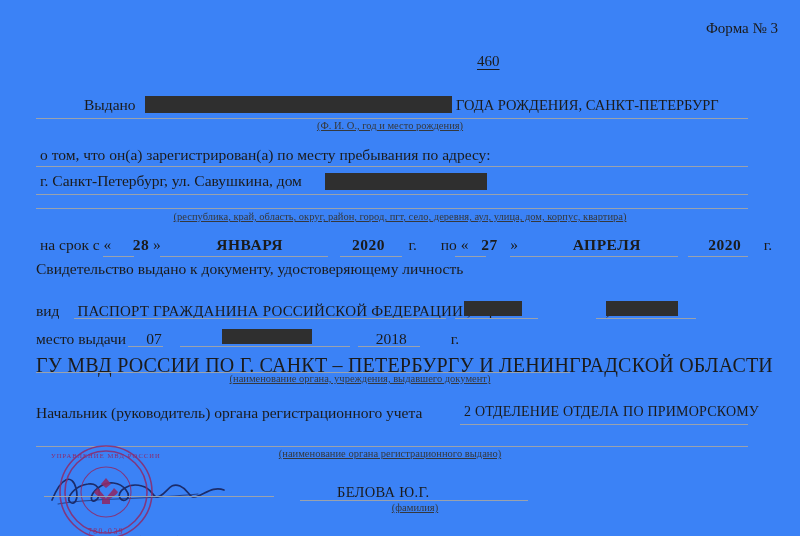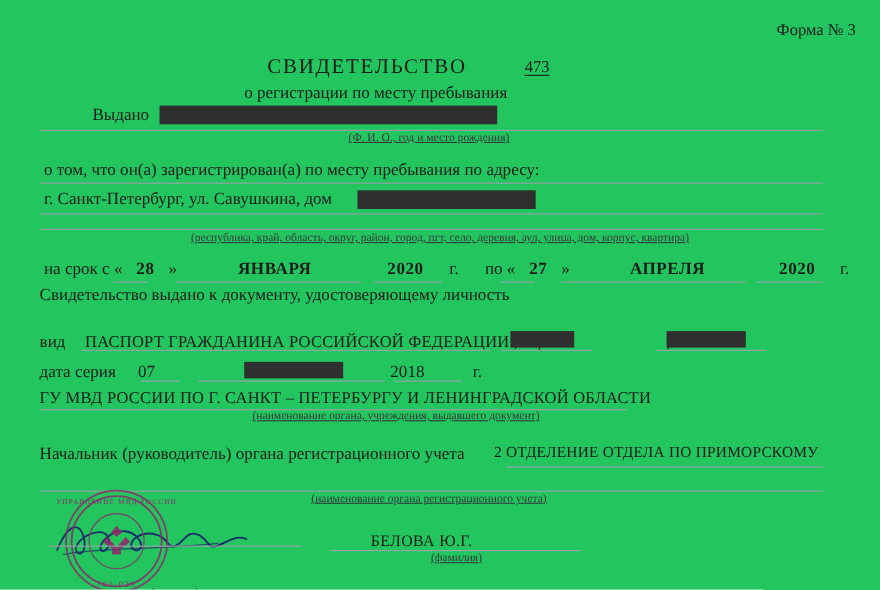--- a/index.html
+++ b/index.html
@@ -11,21 +11,21 @@
     height: 536px;
     background: #ffffff;
     font-family: "Liberation Serif", serif;
     color: #1b1b1b;
     overflow: hidden;
   }
   .page {
     position: relative;
     width: 800px;
     height: 536px;
-    background: #22c55e;
+    background: #3b82f6;
   }
 
   
   .abs { position: absolute; }
   .line {
     position: absolute;
     height: 0;
     border-top: 1px solid #9aa2ad;
   }
   .capt {
@@ -110,27 +110,27 @@
   .l-kind { top: 318px; left: 74px; width: 372px; }
   .l-series { top: 318px; left: 455px; width: 83px; }
   .l-num { top: 318px; left: 596px; width: 100px; }
 
   .doc-date { top: 330px; left: 36px; }
   .date-redact { top: 329px; left: 222px; width: 90px; height: 15px; background: #2f2f2f; }
   .l-d1 { top: 346px; left: 128px; width: 35px; }
   .l-d2 { top: 346px; left: 180px; width: 170px; }
   .l-d3 { top: 346px; left: 358px; width: 62px; }
 
-  .organ { top: 354px; left: 36px; font-size: 15px; letter-spacing: 0.2px; text-align: right; }
+  .organ { top: 354px; left: 36px; font-size: 20px; letter-spacing: 0.2px; text-align: right; }
   .l-organ { top: 372px; left: 36px; width: 534px; }
   .cap-organ { top: 373px; left: 190px; width: 340px; }
 
   
   .chief { top: 404px; left: 36px; }
-  .chief-val { top: 404px; left: 449px; font-size: 14px; letter-spacing: 0.2px; }
+  .chief-val { top: 404px; left: 464px; font-size: 14px; letter-spacing: 0.2px; }
   .l-ch1 { top: 424px; left: 460px; width: 288px; }
   .chief-val2 { top: 428px; left: 36px; font-size: 14px; letter-spacing: 0.2px; }
   .l-ch2 { top: 446px; left: 36px; width: 712px; }
   .cap-chief { top: 448px; left: 210px; width: 360px; }
 
   
   .l-sig { top: 496px; left: 44px; width: 230px; }
   .cap-sig { top: 498px; left: 104px; width: 110px; margin-top: 36px; }
   .fam-name { top: 484px; left: 337px; font-size: 14.5px; letter-spacing: 0.3px; }
   .l-fam { top: 500px; left: 300px; width: 228px; }
@@ -150,41 +150,40 @@
   }
   .stamp svg { display: block; }
 </style>
 </head>
 <body>
 
 <div class="page">
 
   <div class="abs form-no">Форма № 3</div>
 
-  <div class="abs title1">СВИДЕТЕЛЬСТВО</div>
-  <div class="abs cert-number">473</div>
-  <div class="abs title2">о регистрации по месту пребывания</div>
+  <div class="abs cert-number">460</div>
 
   <div class="abs lbl issued-label">Выдано</div>
   <div class="abs issued-redact"></div>
+  <div class="abs issued-rest">ГОДА РОЖДЕНИЯ, САНКТ-ПЕТЕРБУРГ</div>
   <div class="line l-issued"></div>
   <div class="capt cap-fio">(Ф. И. О., год и место рождения)</div>
 
   <div class="abs lbl about-line">о том, что он(а) зарегистрирован(а) по месту пребывания по адресу:</div>
   <div class="abs lbl addr-line">г. Санкт-Петербург, ул. Савушкина, дом</div>
   <div class="abs addr-redact"></div>
   <div class="line l-addr1"></div>
   <div class="line l-addr2"></div>
   <div class="line l-addr3"></div>
   <div class="capt cap-addr">(республика, край, область, округ, район, город, пгт, село, деревня, аул, улица, дом, корпус, квартира)</div>
 
   <div class="abs lbl term">
     <span>на срок с</span>
     <span>«</span>
-    <span style="display:inline-block;width:34px;text-align:center;" class="v">28</span>
+    <span style="display:inline-block;width:34px;text-align:right;" class="v">28</span>
     <span>»</span>
     <span style="display:inline-block;width:170px;text-align:center;" class="v">ЯНВАРЯ</span>
     <span style="display:inline-block;width:60px;text-align:center;" class="v">2020</span>
     <span style="margin-left:6px;">г.</span>
     <span style="margin-left:20px;">по</span>
     <span>«</span>
     <span style="display:inline-block;width:34px;text-align:center;" class="v">27</span>
     <span>»</span>
     <span style="display:inline-block;width:170px;text-align:center;" class="v">АПРЕЛЯ</span>
     <span style="display:inline-block;width:58px;text-align:center;" class="v">2020</span>
@@ -207,40 +206,40 @@
     <span>,</span>
     <span style="margin-left:40px;">№</span>
   </div>
   <div class="abs series-redact"></div>
   <div class="abs num-redact"></div>
   <div class="line l-kind"></div>
   <div class="line l-series"></div>
   <div class="line l-num"></div>
 
   <div class="abs lbl doc-date">
-    <span>дата серия</span>
+    <span>место выдачи</span>
     <span style="display:inline-block;width:48px;text-align:center;">07</span>
     <span style="display:inline-block;width:190px;"></span>
     <span>2018</span>
     <span style="margin-left:40px;">г.</span>
   </div>
   <div class="abs date-redact"></div>
   <div class="line l-d1"></div>
   <div class="line l-d2"></div>
   <div class="line l-d3"></div>
 
   <div class="abs organ">ГУ  МВД  РОССИИ  ПО  Г. САНКТ – ПЕТЕРБУРГУ  И  ЛЕНИНГРАДСКОЙ ОБЛАСТИ</div>
   <div class="line l-organ"></div>
   <div class="capt cap-organ">(наименование органа, учреждения, выдавшего документ)</div>
 
   <div class="abs lbl chief">Начальник (руководитель) органа регистрационного учета</div>
   <div class="abs chief-val">2 ОТДЕЛЕНИЕ ОТДЕЛА  ПО ПРИМОРСКОМУ</div>
   <div class="line l-ch1"></div>
   <div class="line l-ch2"></div>
-  <div class="capt cap-chief">(наименование органа регистрационного учета)</div>
+  <div class="capt cap-chief">(наименование органа регистрационного выдано)</div>
 
   <div class="abs sig-scribble">
     <svg width="200" height="40" viewBox="0 0 200 40" fill="none" xmlns="http://www.w3.org/2000/svg">
       <path d="M4 30 C 14 6, 24 4, 28 18 C 31 30, 26 36, 22 32 C 18 28, 26 16, 40 14 C 52 12, 54 26, 48 30 C 43 34, 40 26, 50 18 C 60 10, 72 12, 78 20 C 84 28, 76 34, 72 28 C 68 22, 80 12, 94 16 C 106 19, 104 30, 112 26 C 120 22, 122 12, 132 16 C 142 20, 140 30, 150 26 C 158 23, 166 16, 176 20" stroke="#1b2c6b" stroke-width="1.7" stroke-linecap="round"></path>
       <path d="M10 34 C 40 28, 90 30, 150 24" stroke="#1b2c6b" stroke-width="1.2" stroke-linecap="round" opacity="0.75"></path>
     </svg>
   </div>
 
   <div class="abs stamp">
     <svg width="160" height="96" viewBox="0 0 160 96" xmlns="http://www.w3.org/2000/svg">

